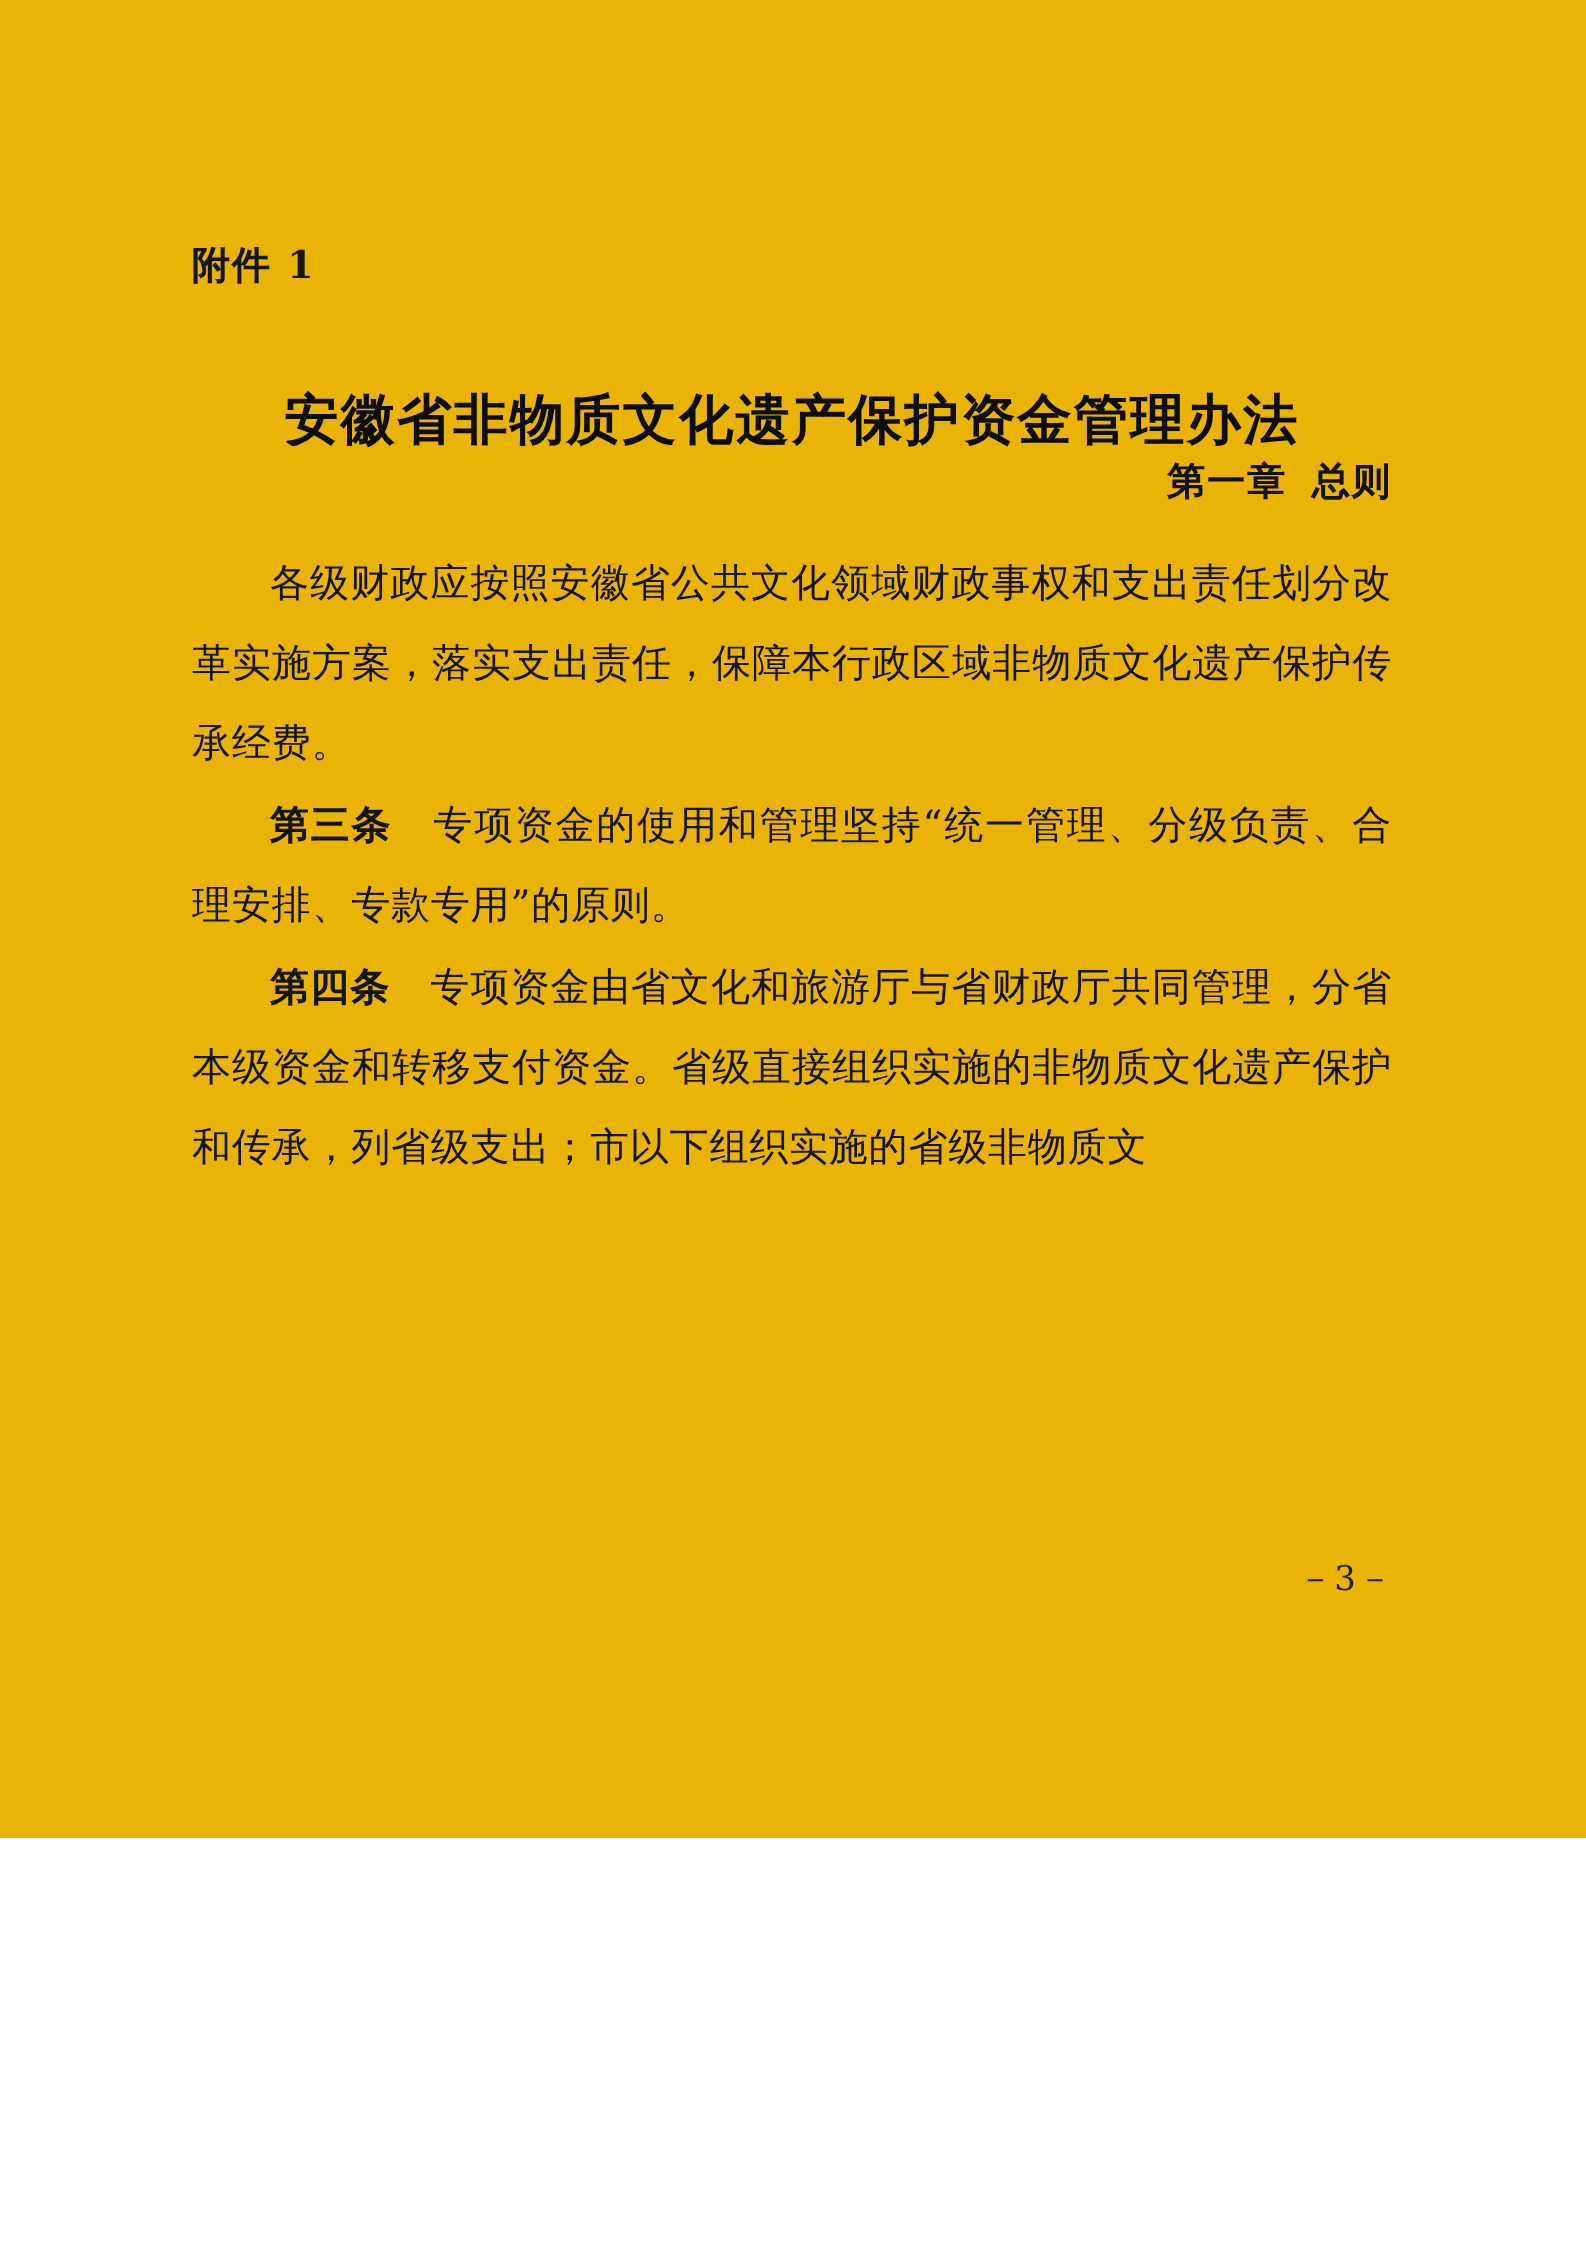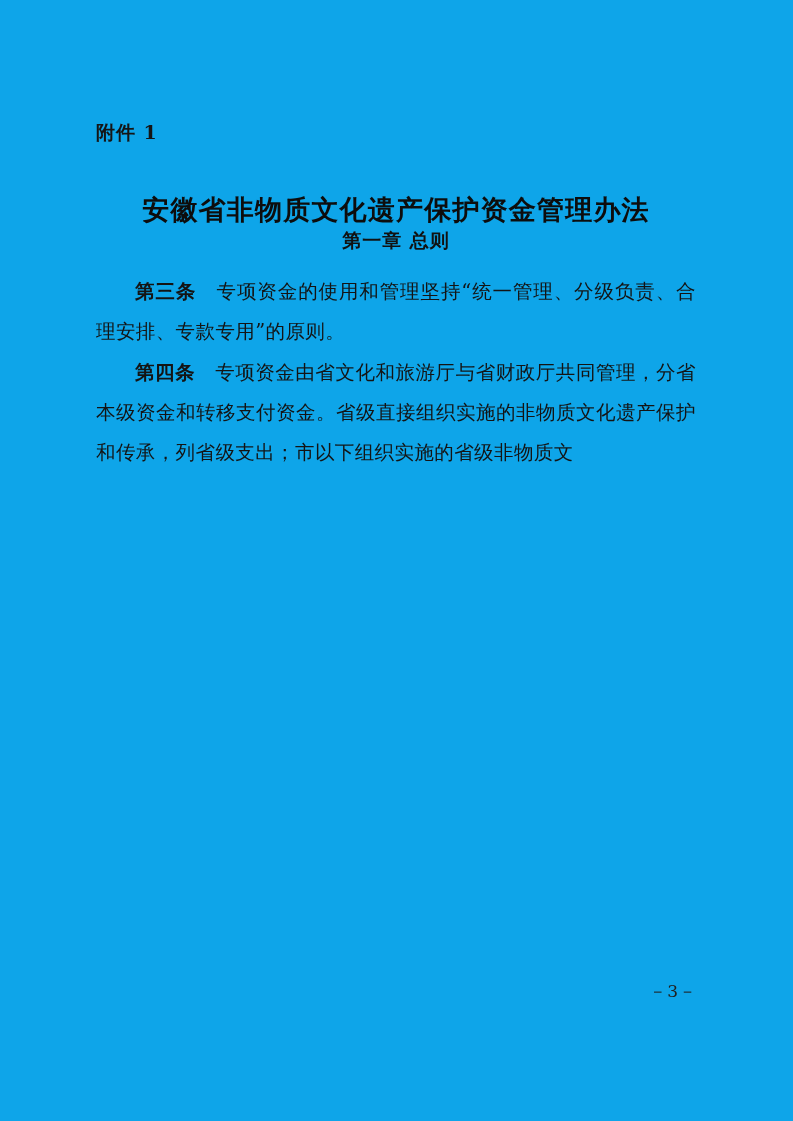--- a/index.html
+++ b/index.html
@@ -7,23 +7,23 @@
     padding: 0;
     background: #ffffff;
   }
   body {
     font-family: "DejaVu Serif", "Liberation Serif", serif;
     color: #1a1a1a;
   }
   .page {
     position: relative;
     width: 793px;
-    height: 1121px;
+    height: 919px;
     margin: 0 auto;
-    background: #0ea5e9;
+    background: #eab308;
     overflow: hidden;
   }
   .content {
     position: absolute;
     left: 96px;
     top: 120px;
     width: 600px;
   }
   .attachment-label {
     font-size: 19px;
@@ -33,26 +33,27 @@
     color: #151515;
   }
   .doc-title {
     text-align: center;
     font-size: 27px;
     font-weight: 700;
     letter-spacing: 1.2px;
     color: #0d0d0d;
   }
   .chapter-heading {
-    text-align: center;
+    text-align: right;
     font-size: 19px;
     font-weight: 700;
     letter-spacing: 1px;
     margin-bottom: 18px;
     color: #111;
+    font-family: Liberation Mono, monospace;
   }
   .para {
     font-size: 19.5px;
     line-height: 40px;
     text-align: justify;
     text-justify: inter-ideograph;
     text-indent: 2em;
     margin: 0 0 1px 0;
     letter-spacing: 0.4px;
     color: #141414;
@@ -76,20 +77,23 @@
   <div class="content">
 
     <div class="attachment-label">附件 1</div>
 
     <div class="doc-title">安徽省非物质文化遗产保护资金管理办法</div>
 
     <div class="chapter-heading">第一章  总则</div>
 
 
 
+    <p class="para">
+      <span class="lead"></span><span>各级财政应按照安徽省公共文化领域财政事权和支出责任划分改革实施方案，落实支出责任，保障本行政区域非物质文化遗产保护传承经费。</span>
+    </p>
 
     <p class="para">
       <span class="lead">第三条</span><span>　专项资金的使用和管理坚持“统一管理、分级负责、合理安排、专款专用”的原则。</span>
     </p>
 
     <p class="para">
       <span class="lead">第四条</span><span>　专项资金由省文化和旅游厅与省财政厅共同管理，分省本级资金和转移支付资金。省级直接组织实施的非物质文化遗产保护和传承，列省级支出；市以下组织实施的省级非物质文</span>
     </p>
 
   </div>

